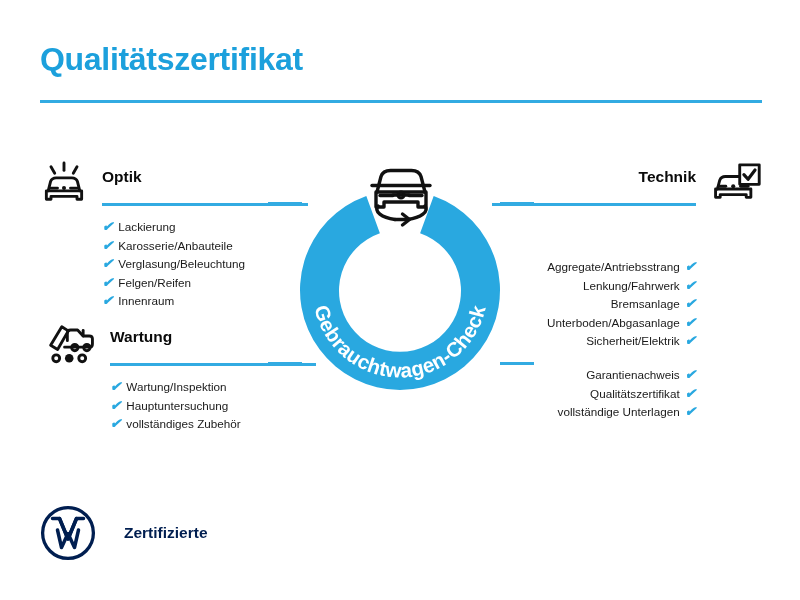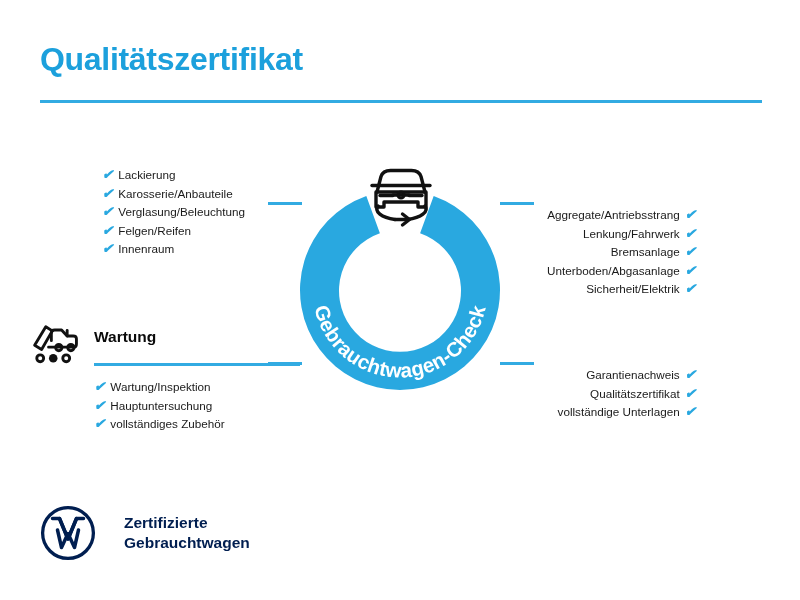--- a/index.html
+++ b/index.html
@@ -31,21 +31,21 @@
     left: 40px; top: 100px;
     width: 722px; height: 3px;
     background: #32ABE2;
   }
 
   
   .section {
     position: absolute;
   }
   .sec-optik   { left: 36px;  top: 158px; width: 272px; }
-  .sec-wartung { left: 28px;  top: 318px; width: 272px; }
+  .sec-wartung { left: 44px;  top: 318px; width: 272px; }
   .sec-technik { left: 492px; top: 158px; width: 272px; }
   .sec-garantie{ left: 492px; top: 318px; width: 272px; }
 
   .sec-head {
     position: relative;
     height: 52px;
   }
   .sec-icon {
     position: absolute;
     top: 0;
@@ -162,20 +162,42 @@
 
   <div class="page-title">Qualitätszertifikat</div>
   <div class="title-rule"></div>
 
   <div class="stub" style="left:268px; top:202px; width:34px;"></div>
   <div class="stub" style="left:500px; top:202px; width:34px;"></div>
   <div class="stub" style="left:268px; top:362px; width:34px;"></div>
   <div class="stub" style="left:500px; top:362px; width:34px;"></div>
 
   <div class="section sec-optik left">
+    <div class="sec-head">
+      <div class="sec-icon">
+        <svg viewBox="0 0 56 48" width="52" height="45" aria-hidden="true">
+          <g fill="none" stroke="#111" stroke-width="3.1" stroke-linecap="round" stroke-linejoin="round">
+
+            <line x1="28" y1="3" x2="28" y2="11"></line>
+            <line x1="14" y1="7" x2="18" y2="14"></line>
+            <line x1="42" y1="7" x2="38" y2="14"></line>
+
+            <path d="M11 33 L13.5 23 Q15 19 19.5 19 L36.5 19 Q41 19 42.5 23 L45 33"></path>
+
+            <path d="M9 33 L47 33 L47 42 L42 42 L42 39 L14 39 L14 42 L9 42 Z"></path>
+
+            <line x1="13" y1="30" x2="21" y2="30"></line>
+            <line x1="35" y1="30" x2="43" y2="30"></line>
+          </g>
+          <circle cx="28" cy="30" r="2.2" fill="#111"></circle>
+        </svg>
+      </div>
+      <div class="sec-title">Optik</div>
+      <div class="sec-underline"></div>
+    </div>
     <ul class="items">
       <li class="item">
           <span class="check">✔</span>
           <span>Lackierung</span>
         </li>
       <li class="item">
           <span class="check">✔</span>
           <span>Karosserie/Anbauteile</span>
         </li>
       <li class="item">
@@ -187,20 +209,40 @@
           <span>Felgen/Reifen</span>
         </li>
       <li class="item">
           <span class="check">✔</span>
           <span>Innenraum</span>
         </li>
     </ul>
   </div>
 
   <div class="section sec-technik right">
+    <div class="sec-head">
+      <div class="sec-icon">
+        <svg viewBox="0 0 56 48" width="52" height="45" aria-hidden="true">
+          <g fill="none" stroke="#111" stroke-width="3.1" stroke-linecap="round" stroke-linejoin="round">
+
+            <path d="M8 31 L10.5 21.5 Q12 17.5 16.5 17.5 L31 17.5"></path>
+
+            <path d="M6 31 L44 31 L44 40 L39 40 L39 37 L11 37 L11 40 L6 40 Z"></path>
+            <line x1="9" y1="28" x2="17" y2="28"></line>
+            <line x1="33" y1="28" x2="41" y2="28"></line>
+
+            <rect x="32" y="5" width="21" height="21"></rect>
+            <polyline points="36.5,15.5 41,20.5 48.5,10.5" stroke-width="3.4"></polyline>
+          </g>
+          <circle cx="25" cy="28" r="2.2" fill="#111"></circle>
+        </svg>
+      </div>
+      <div class="sec-title">Technik</div>
+      <div class="sec-underline"></div>
+    </div>
     <ul class="items">
       <li class="item">
           <span>Aggregate/Antriebsstrang</span>
           <span class="check">✔</span>
         </li>
       <li class="item">
           <span>Lenkung/Fahrwerk</span>
           <span class="check">✔</span>
         </li>
       <li class="item">
@@ -335,17 +377,16 @@
 
           <polyline points="12.5,13.5 19.5,13.5 28,34 36.5,13.5 43.5,13.5"></polyline>
 
           <polyline points="19.5,13.5 28,34 36.5,13.5"></polyline>
           <polyline points="17.5,25 21.5,42.5 28,28.5 34.5,42.5 38.5,25"></polyline>
         </g>
       </svg>
     </div>
     <div class="vw-text">
       <div>Zertifizierte</div>
-      <div>Gebrauchtwagen</div>
     </div>
   </div>
 
 </div>
 
 </body></html>

